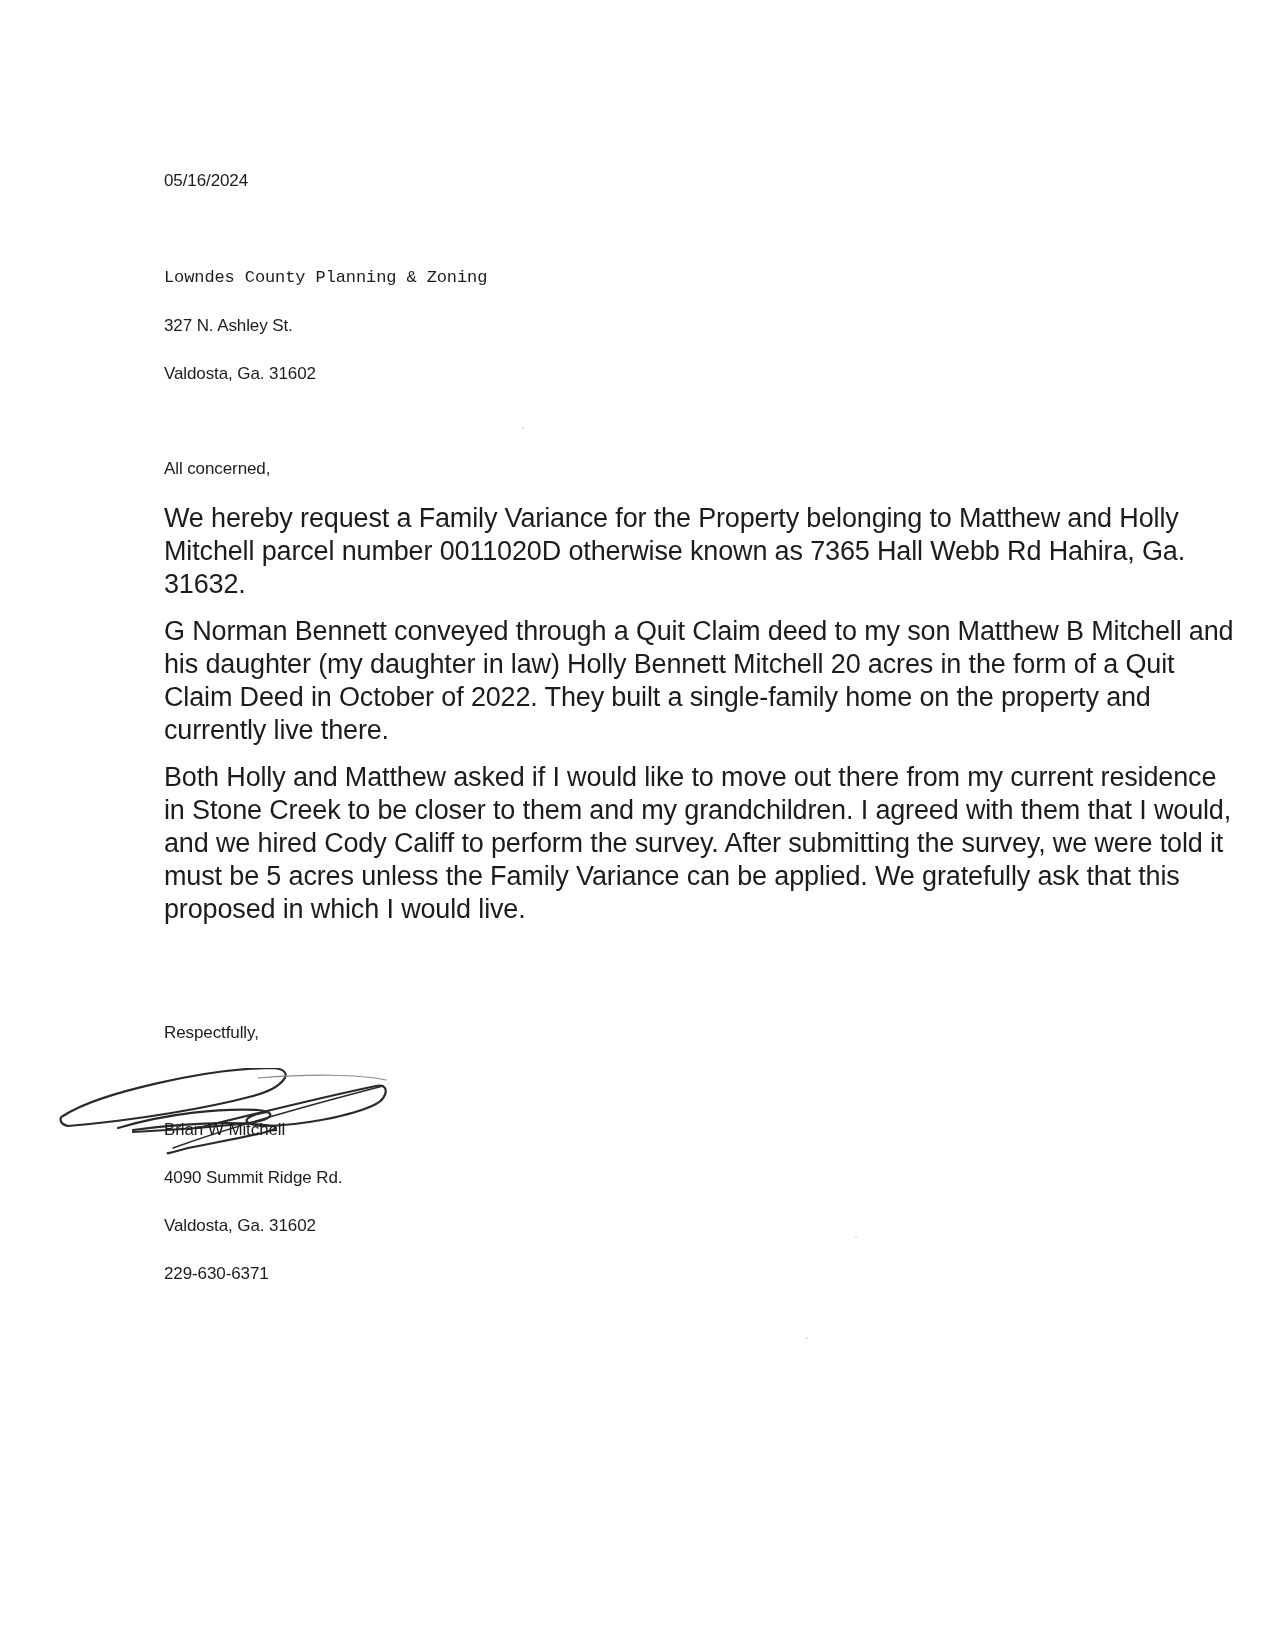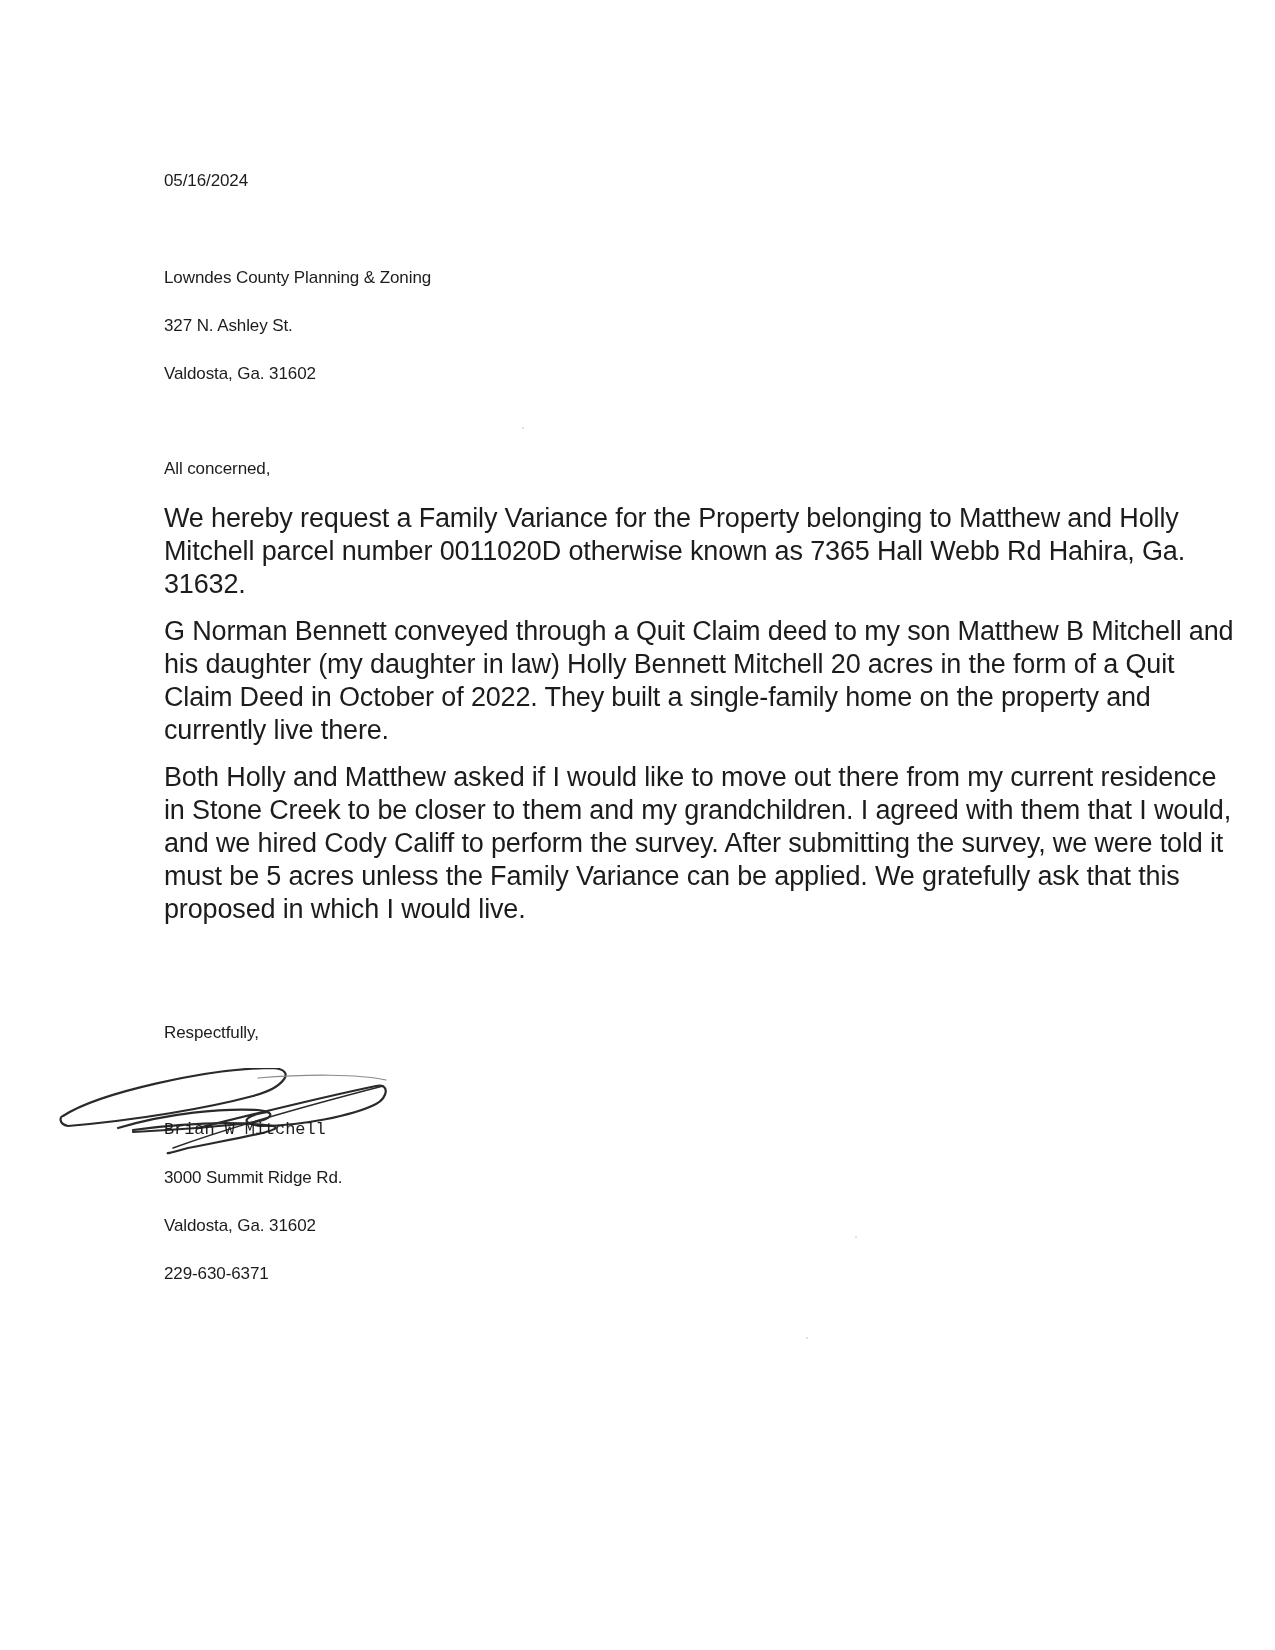--- a/index.html
+++ b/index.html
@@ -15,21 +15,21 @@
   .speck { position: absolute; width: 2px; height: 2px; background: #d8d8d8; border-radius: 1px; }
 </style>
 </head>
 <body>
 
 <div>
 
   <div class="line" style="top:168px;">05/16/2024</div>
 
   <div>
-    <div class="line" style="top:265px;">Lowndes County Planning &amp; Zoning</div>
+    <div class="line" style="top:265px;font-family:Liberation Mono, monospace;">Lowndes County Planning &amp; Zoning</div>
     <div class="line" style="top:313px;">327 N. Ashley St.</div>
     <div class="line" style="top:361px;">Valdosta, Ga. 31602</div>
   </div>
 
   <div class="line" style="top:456px;">All concerned,</div>
 
   <div class="para" style="top:502px;">
     <span class="l">We hereby request  a Family Variance for the Property  belonging to Matthew and Holly</span>
     <span class="l">Mitchell parcel number 0011020D otherwise known as 7365 Hall Webb Rd Hahira, Ga.</span>
     <span class="l">31632.</span>
@@ -57,22 +57,22 @@
       <path d="M5,48 C40,25 150,0 215,0 C240,2 225,20 195,28 C150,40 80,52 10,58 C0,56 2,48 5,48 Z"></path>
       <path d="M60,60 C110,45 165,40 200,42 C220,44 215,52 190,55 C150,60 110,62 75,64"></path>
       <path d="M75,62 C120,56 170,52 215,58 C230,62 180,70 130,80 C115,84 108,86 110,85"></path>
       <path d="M140,60 C200,45 270,28 318,18 C332,15 330,30 318,36 C295,48 240,58 205,58 C180,56 185,48 210,44"></path>
       <path d="M115,80 C170,60 240,40 325,18" stroke-width="1.5"></path>
       <path d="M200,10 C250,6 300,6 328,12" stroke="#8a8a8a" stroke-width="1.2"></path>
     </g>
   </svg>
 
   <div>
-    <div class="line" style="top:1117px;font-family:Liberation Mono, monospace;">Brian W Mitchell</div>
-    <div class="line" style="top:1165px;">3000 Summit Ridge Rd.</div>
+    <div class="line" style="top:1117px;">Brian W Mitchell</div>
+    <div class="line" style="top:1165px;">4090 Summit Ridge Rd.</div>
     <div class="line" style="top:1213px;">Valdosta, Ga. 31602</div>
     <div class="line" style="top:1261px;">229-630-6371</div>
   </div>
 
   <div class="speck" style="left:522px; top:427px;"></div>
   <div class="speck" style="left:855px; top:1236px;"></div>
   <div class="speck" style="left:806px; top:1337px;"></div>
 </div>
 
 </body></html>

